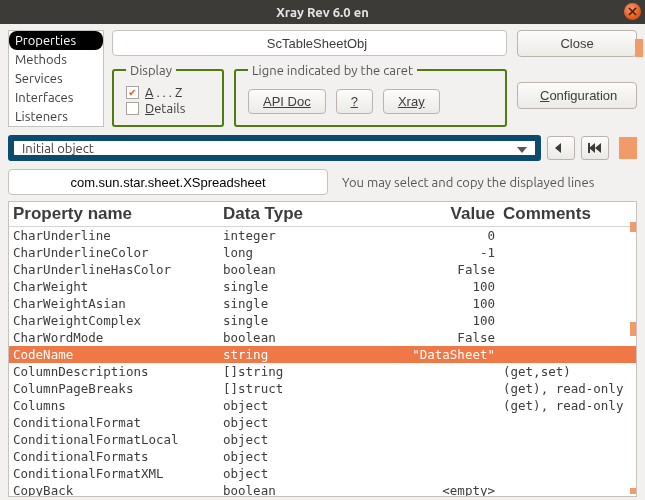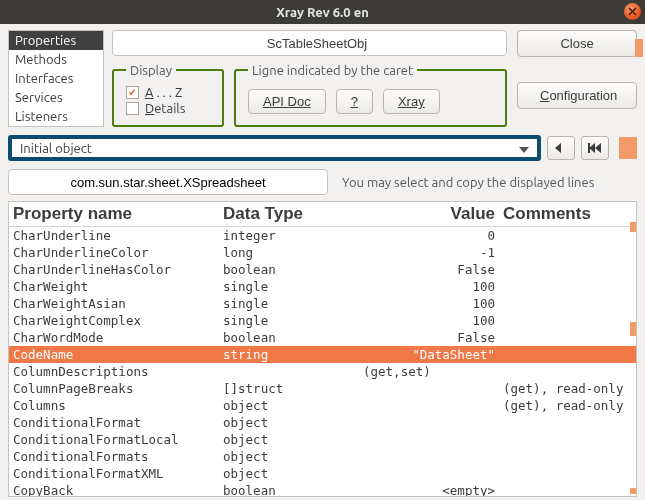--- a/index.html
+++ b/index.html
@@ -51,22 +51,23 @@
     border: 1px solid #c7c2bc;
     background: #fff;
     font-size: 13px;
   }
   .tab-list .item {
     padding: 1px 6px;
     cursor: pointer;
     line-height: 17px;
   }
   .tab-list .item.selected {
-    background: #404040;
+    background: #000000;
     color: #fff;
+    border-radius: 8px;
   }
   .obj-input {
     flex: 1;
     height: 26px;
     border: 1px solid #c7c2bc;
     border-radius: 4px;
     background: #fff;
     text-align: center;
     font-size: 13px;
     color: #3c3c3c;
@@ -91,21 +92,21 @@
   fieldset legend { padding: 0 4px; color: #555; }
   .checkline { display:flex; align-items:center; gap:6px; margin:2px 0; }
   .checkbox {
     width:13px; height:13px; border:1px solid #a8a39c; background:#fff;
     display:inline-flex; align-items:center; justify-content:center;
     font-size:10px; color:#e55a22;
   }
   .topbuttons { display:flex; flex-direction:column; gap:6px; width:120px; align-items:stretch; }
   .row3 { display:flex; gap:6px; align-items:center; margin-top:8px; }
   .select {
-    flex:1; height:26px; border:4px solid #0c4a6e; border-radius:3px;
+    flex:1; height:26px; border:6px solid #0c4a6e; border-radius:3px;
     background:#fff; padding:0 8px; display:flex; align-items:center; justify-content:space-between;
     cursor:pointer;
   }
   .navbtn {
     width:28px; height:24px; border:1px solid #b9b4ad; border-radius:3px;
     background:linear-gradient(#fdfcfb,#eceae6); display:flex; align-items:center; justify-content:center;
     cursor:pointer;
   }
   .orange-bar { width:18px; height:22px; background:#f39a6b; margin-left:4px; }
   .row4 { display:flex; gap:14px; align-items:center; margin-top:8px; }
@@ -154,22 +155,22 @@
       </svg>
   </div>
 </div>
 
 <div class="content">
 
   <div class="toprow">
     <div class="tab-list">
       <div class="item selected">Properties</div>
       <div class="item">Methods</div>
+      <div class="item">Services</div>
       <div class="item">Interfaces</div>
-      <div class="item">Services</div>
       <div class="item">Listeners</div>
     </div>
 
     <div style="flex:1; display:flex; flex-direction:column; gap:6px;">
       <div style="display:flex; gap:10px; align-items:flex-start;">
         <input class="obj-input" value="ScTableSheetObj" style="">
         <div class="topbuttons">
           <button class="btn big">Close</button>
         </div>
       </div>
@@ -281,20 +282,21 @@
           <div class="col-comm"></div>
         </div>
         <div class="trow selected">
           <div class="col-name">CodeName</div>
           <div class="col-type">string</div>
           <div class="col-value">"DataSheet"</div>
           <div class="col-comm"></div>
         </div>
         <div class="trow">
           <div class="col-name">ColumnDescriptions</div>
+          <div class="col-type">[]string</div>
           <div class="col-value"></div>
           <div class="col-comm">(get,set)</div>
         </div>
         <div class="trow">
           <div class="col-name">ColumnPageBreaks</div>
           <div class="col-type">[]struct</div>
           <div class="col-value"></div>
           <div class="col-comm">(get), read-only</div>
         </div>
         <div class="trow">

